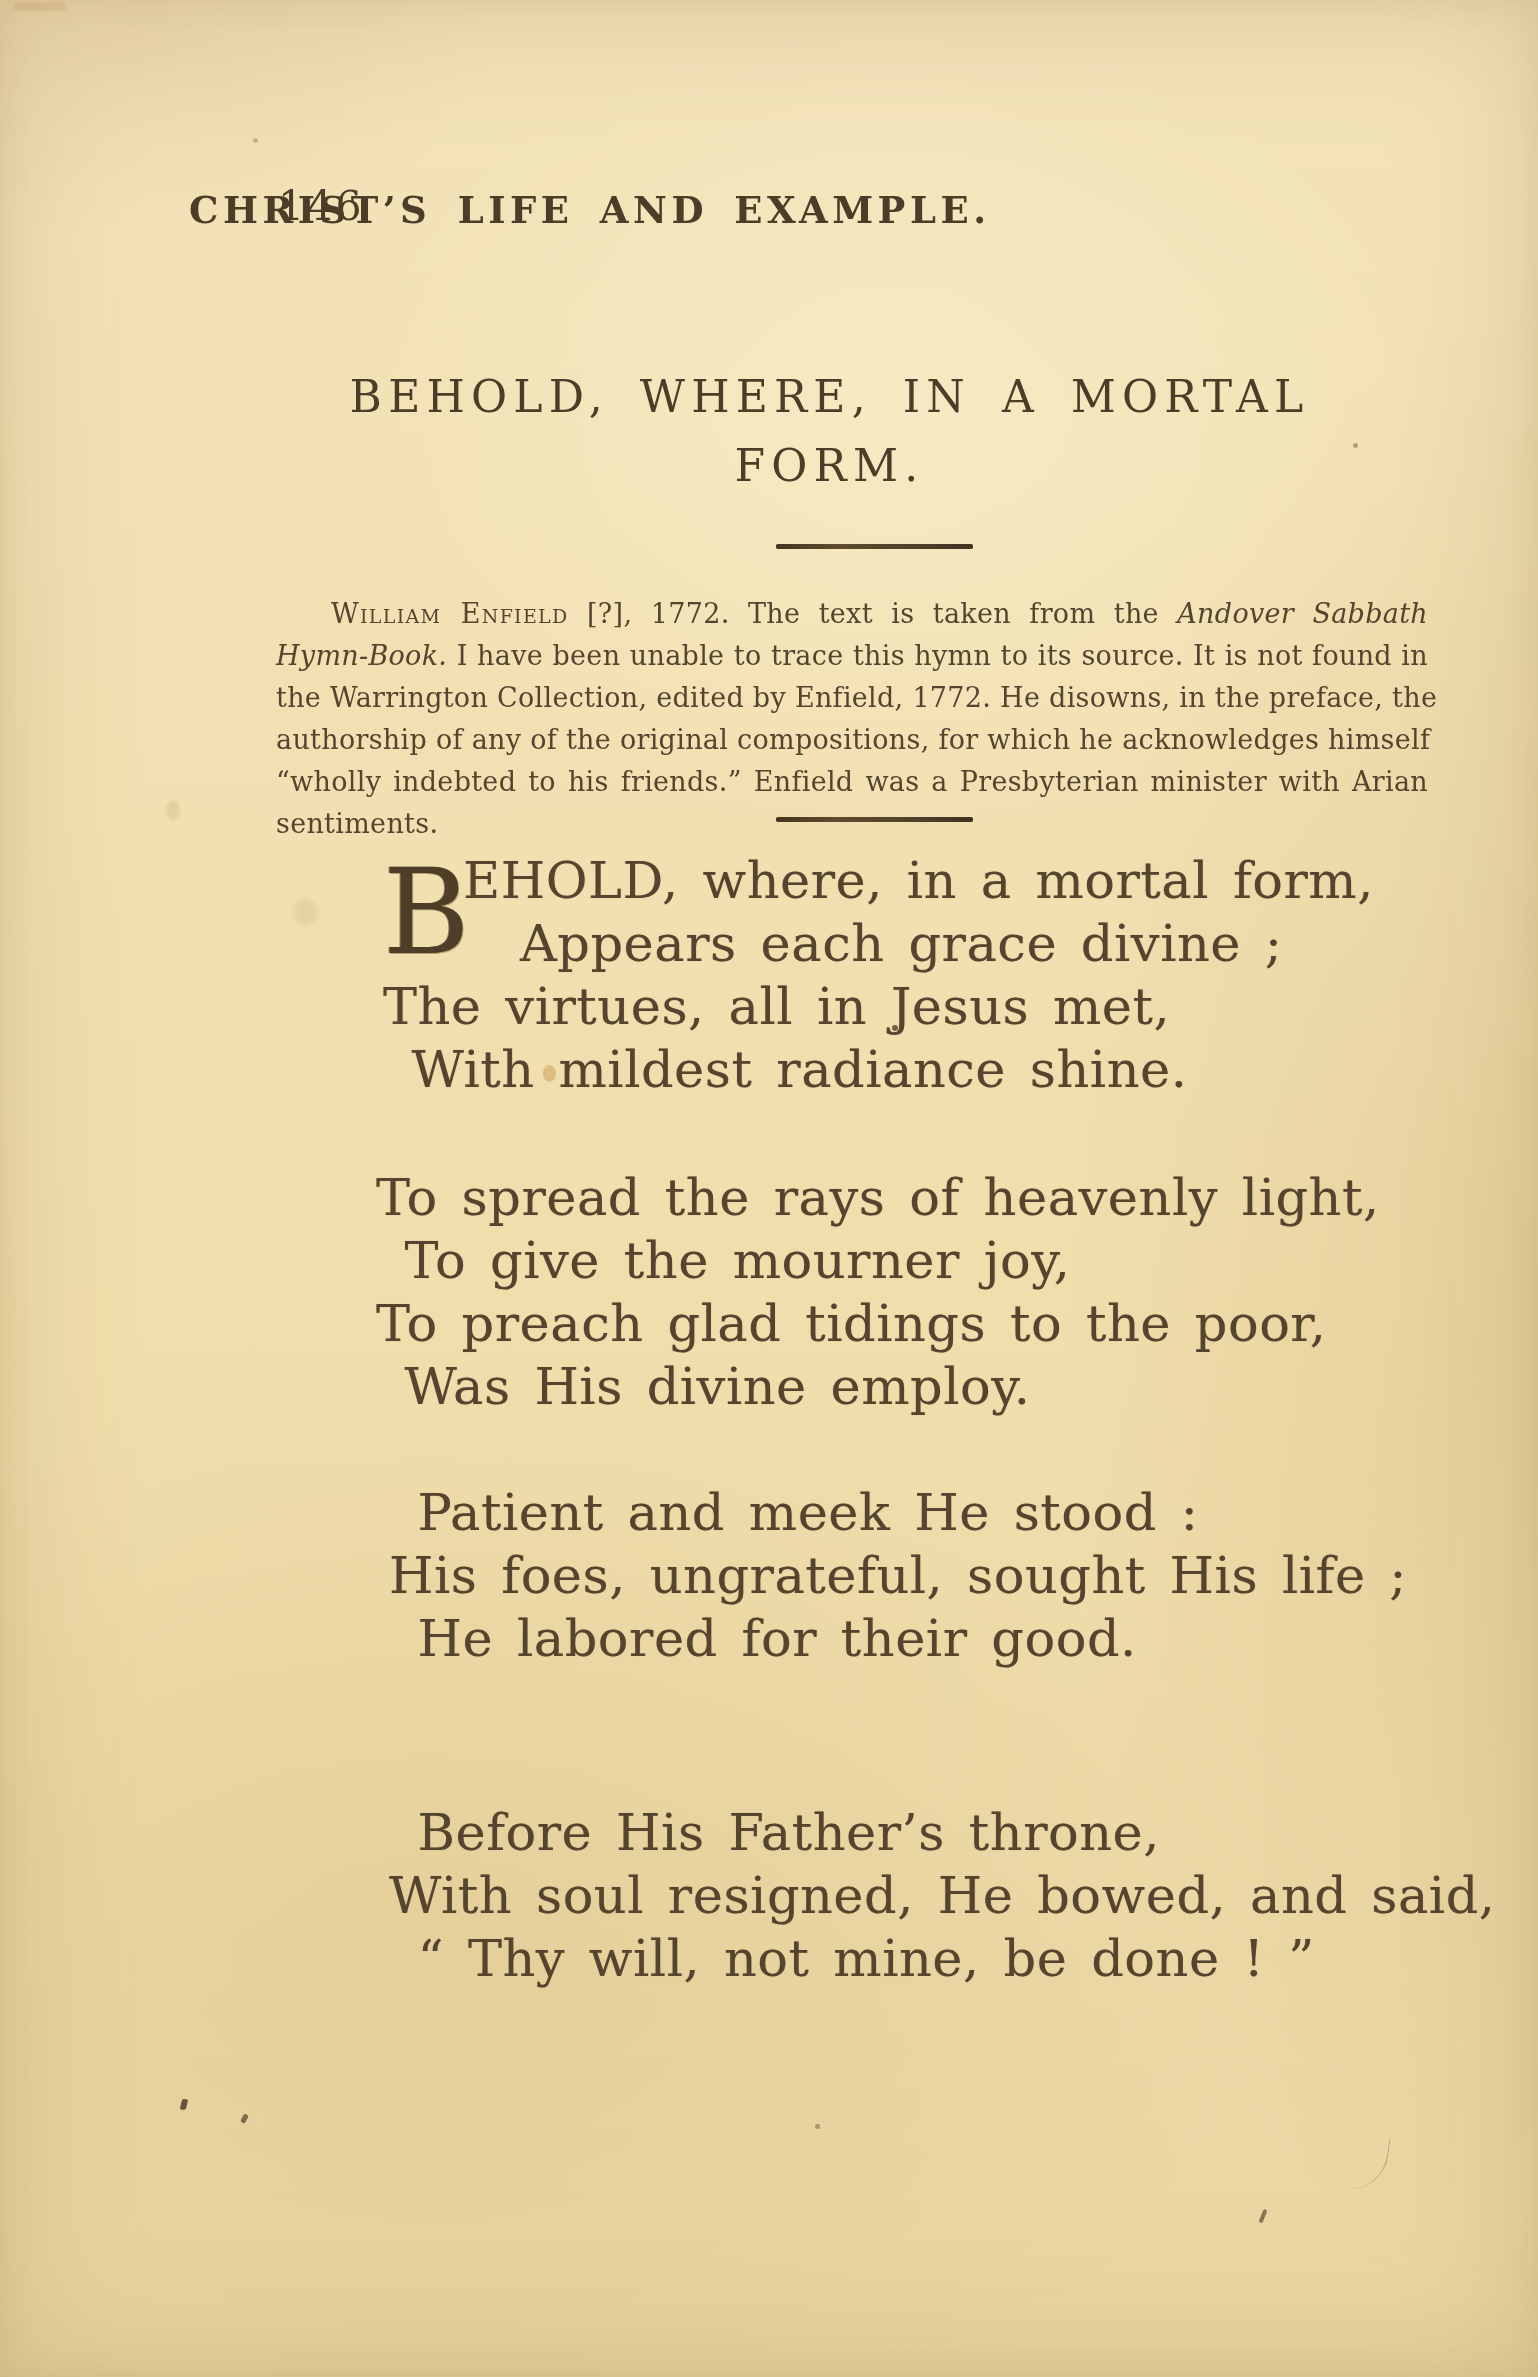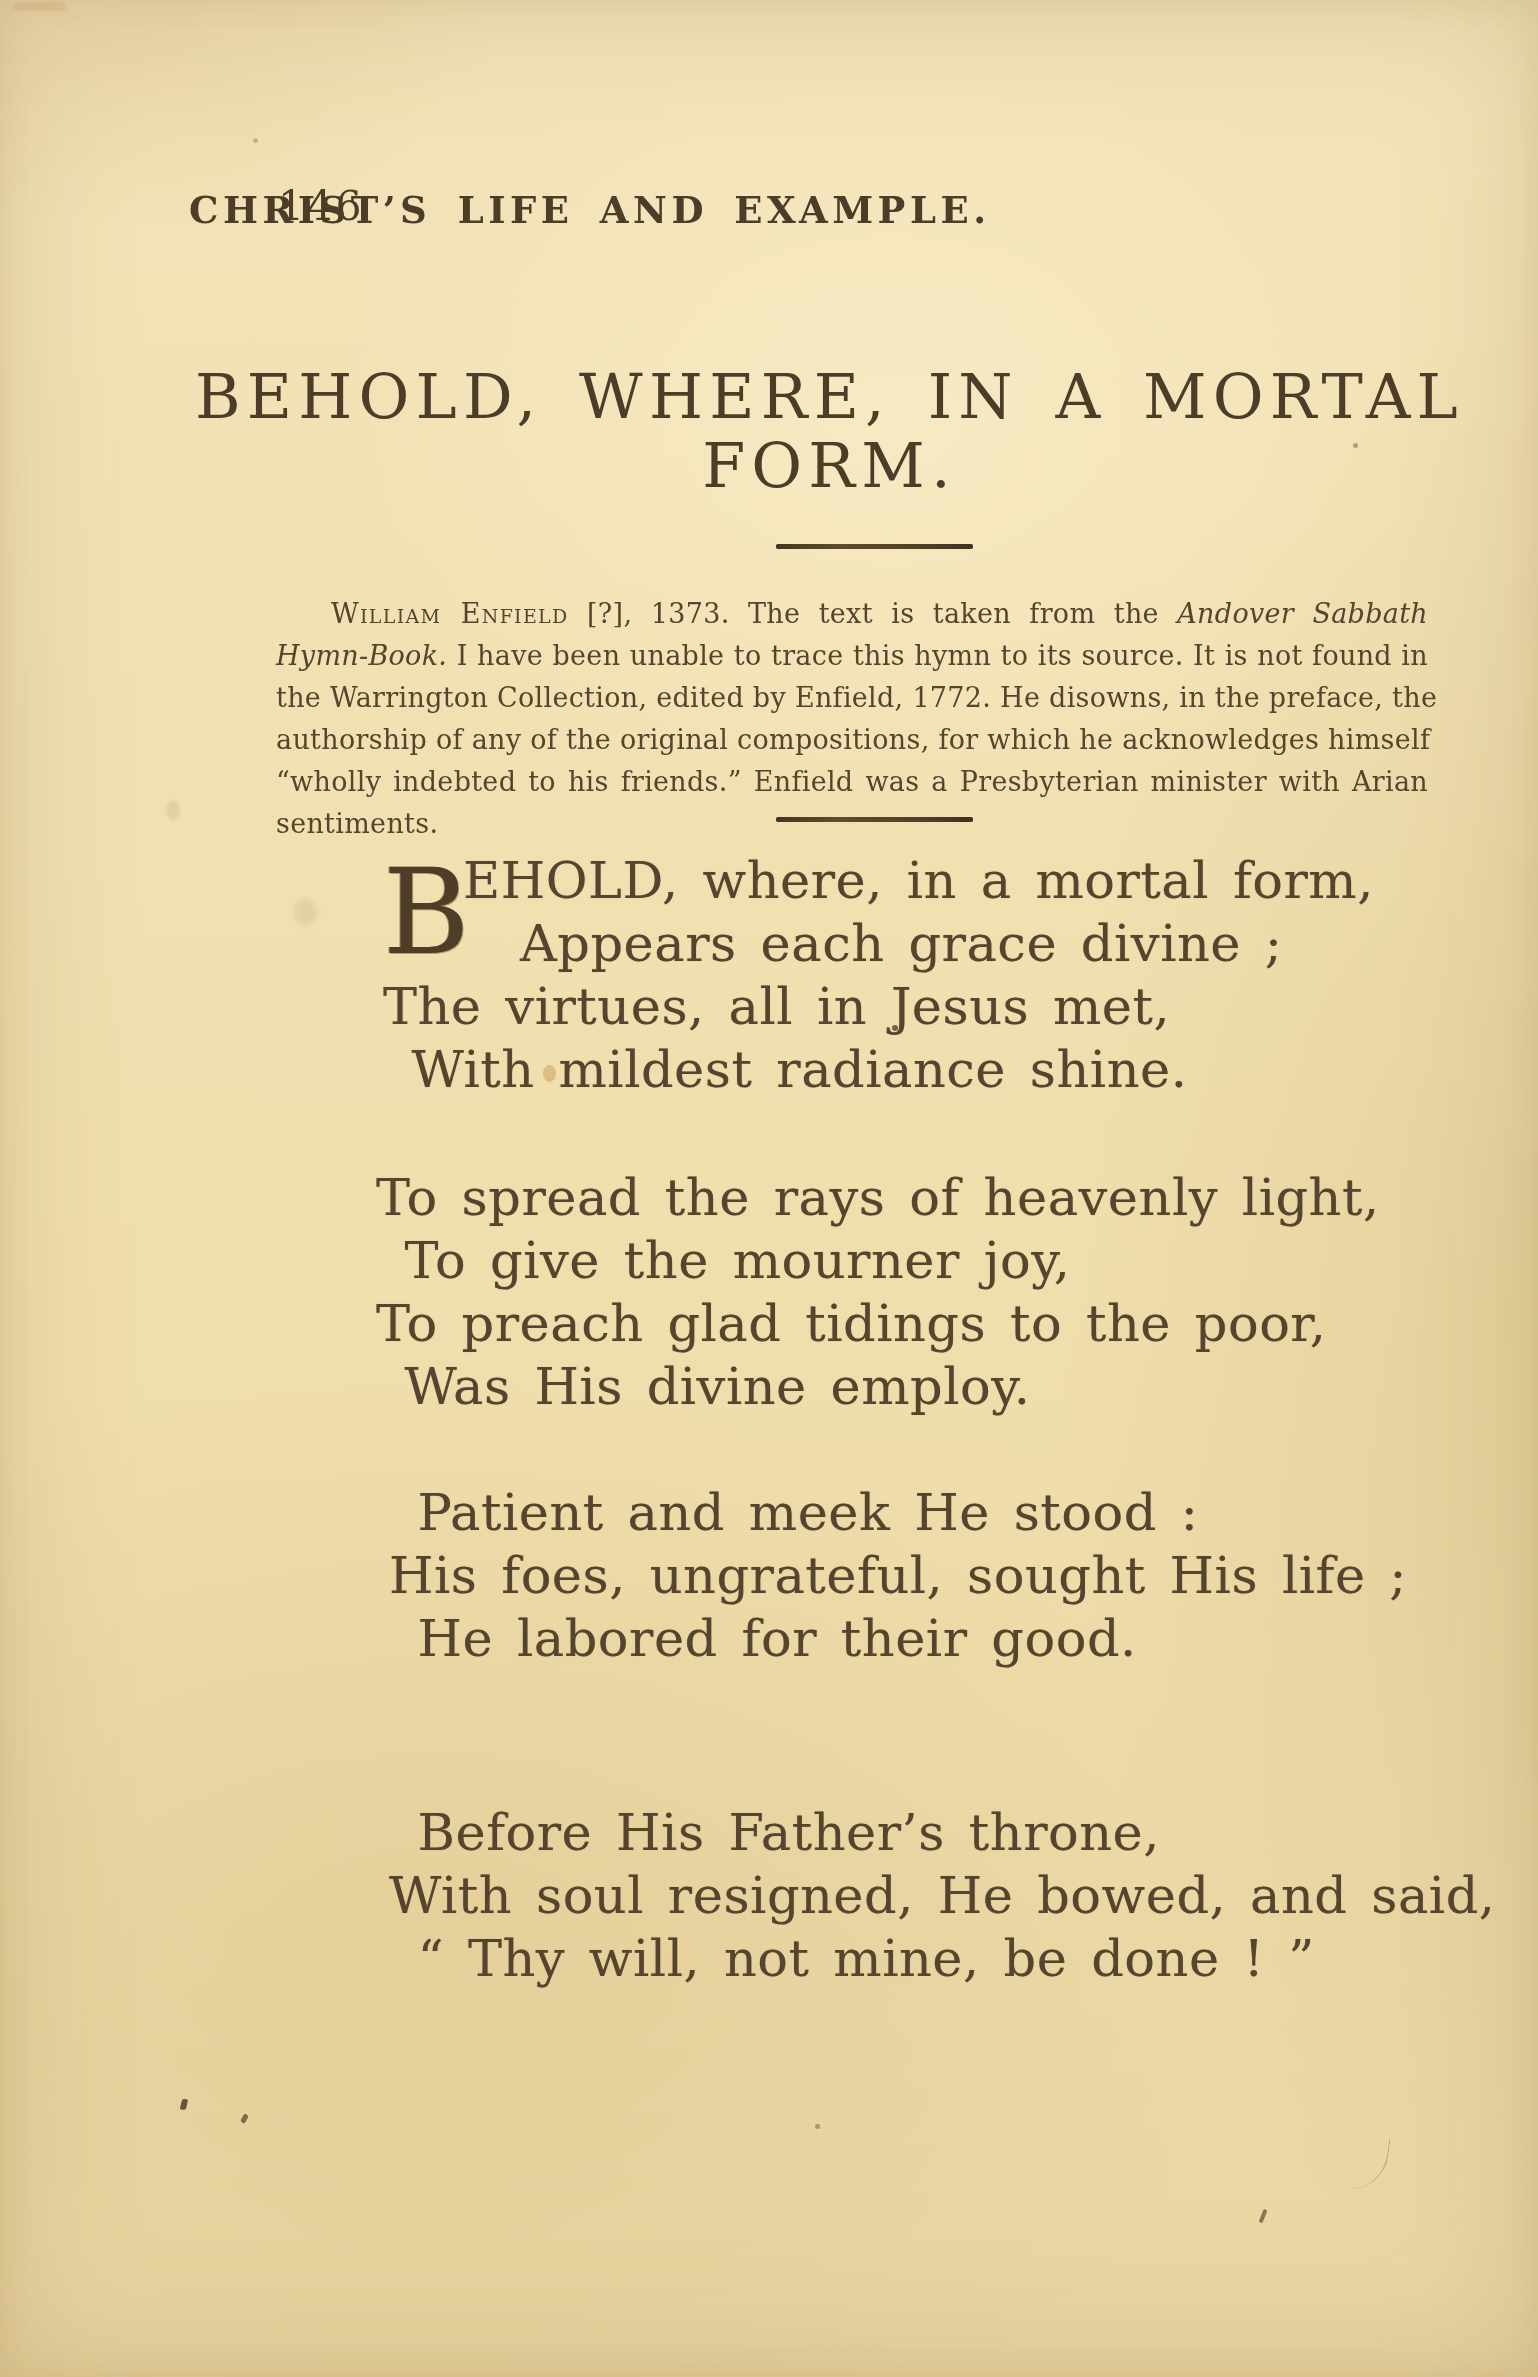--- a/index.html
+++ b/index.html
@@ -43,21 +43,21 @@
     letter-spacing: 4.5px;
     word-spacing: 9px;
     color: var(--ink_dark, #4c3d29);
   }
 
   
   #hymn-title {
     left: 0; right: 0; top: 362px;
     padding-left: 120px;
     text-align: center;
-    font-size: 62px; line-height: 69px;
+    font-size: 44px; line-height: 69px;
     letter-spacing: 6.2px;
     word-spacing: 10.7px;
     color: var(--ink_dark, #4c3d29);
   }
 
   
   .rule {
     position: absolute;
     left: 776px; width: 197px; height: 4.5px;
     background: linear-gradient(90deg, #44361f, #5e4b2e 30%, #51412a 70%, #3e3220);
@@ -134,21 +134,21 @@
   <div class="txt" id="hymn-title">
     <div>BEHOLD, WHERE, IN A MORTAL</div>
     <div>FORM.</div>
   </div>
 
   <div class="rule" id="rule-top"></div>
   <div class="rule" id="rule-bottom"></div>
 
   <div class="txt" id="attribution">
     <div class="attr-line first">
-      <span class="seg-sc">William Enfield</span><span> [?], 1373.  The text is taken from the </span><span class="seg-i">Andover Sabbath</span>
+      <span class="seg-sc">William Enfield</span><span> [?], 1772.  The text is taken from the </span><span class="seg-i">Andover Sabbath</span>
     </div>
     <div class="attr-line">
       <span class="seg-i">Hymn-Book.</span><span>  I have been unable to trace this hymn to its source.  It is not found in</span>
     </div>
     <div class="attr-line">
       <span>the Warrington Collection, edited by Enfield, 1772.  He disowns, in the preface, the</span>
     </div>
     <div class="attr-line">
       <span>authorship of any of the original compositions, for which he acknowledges himself</span>
     </div>

